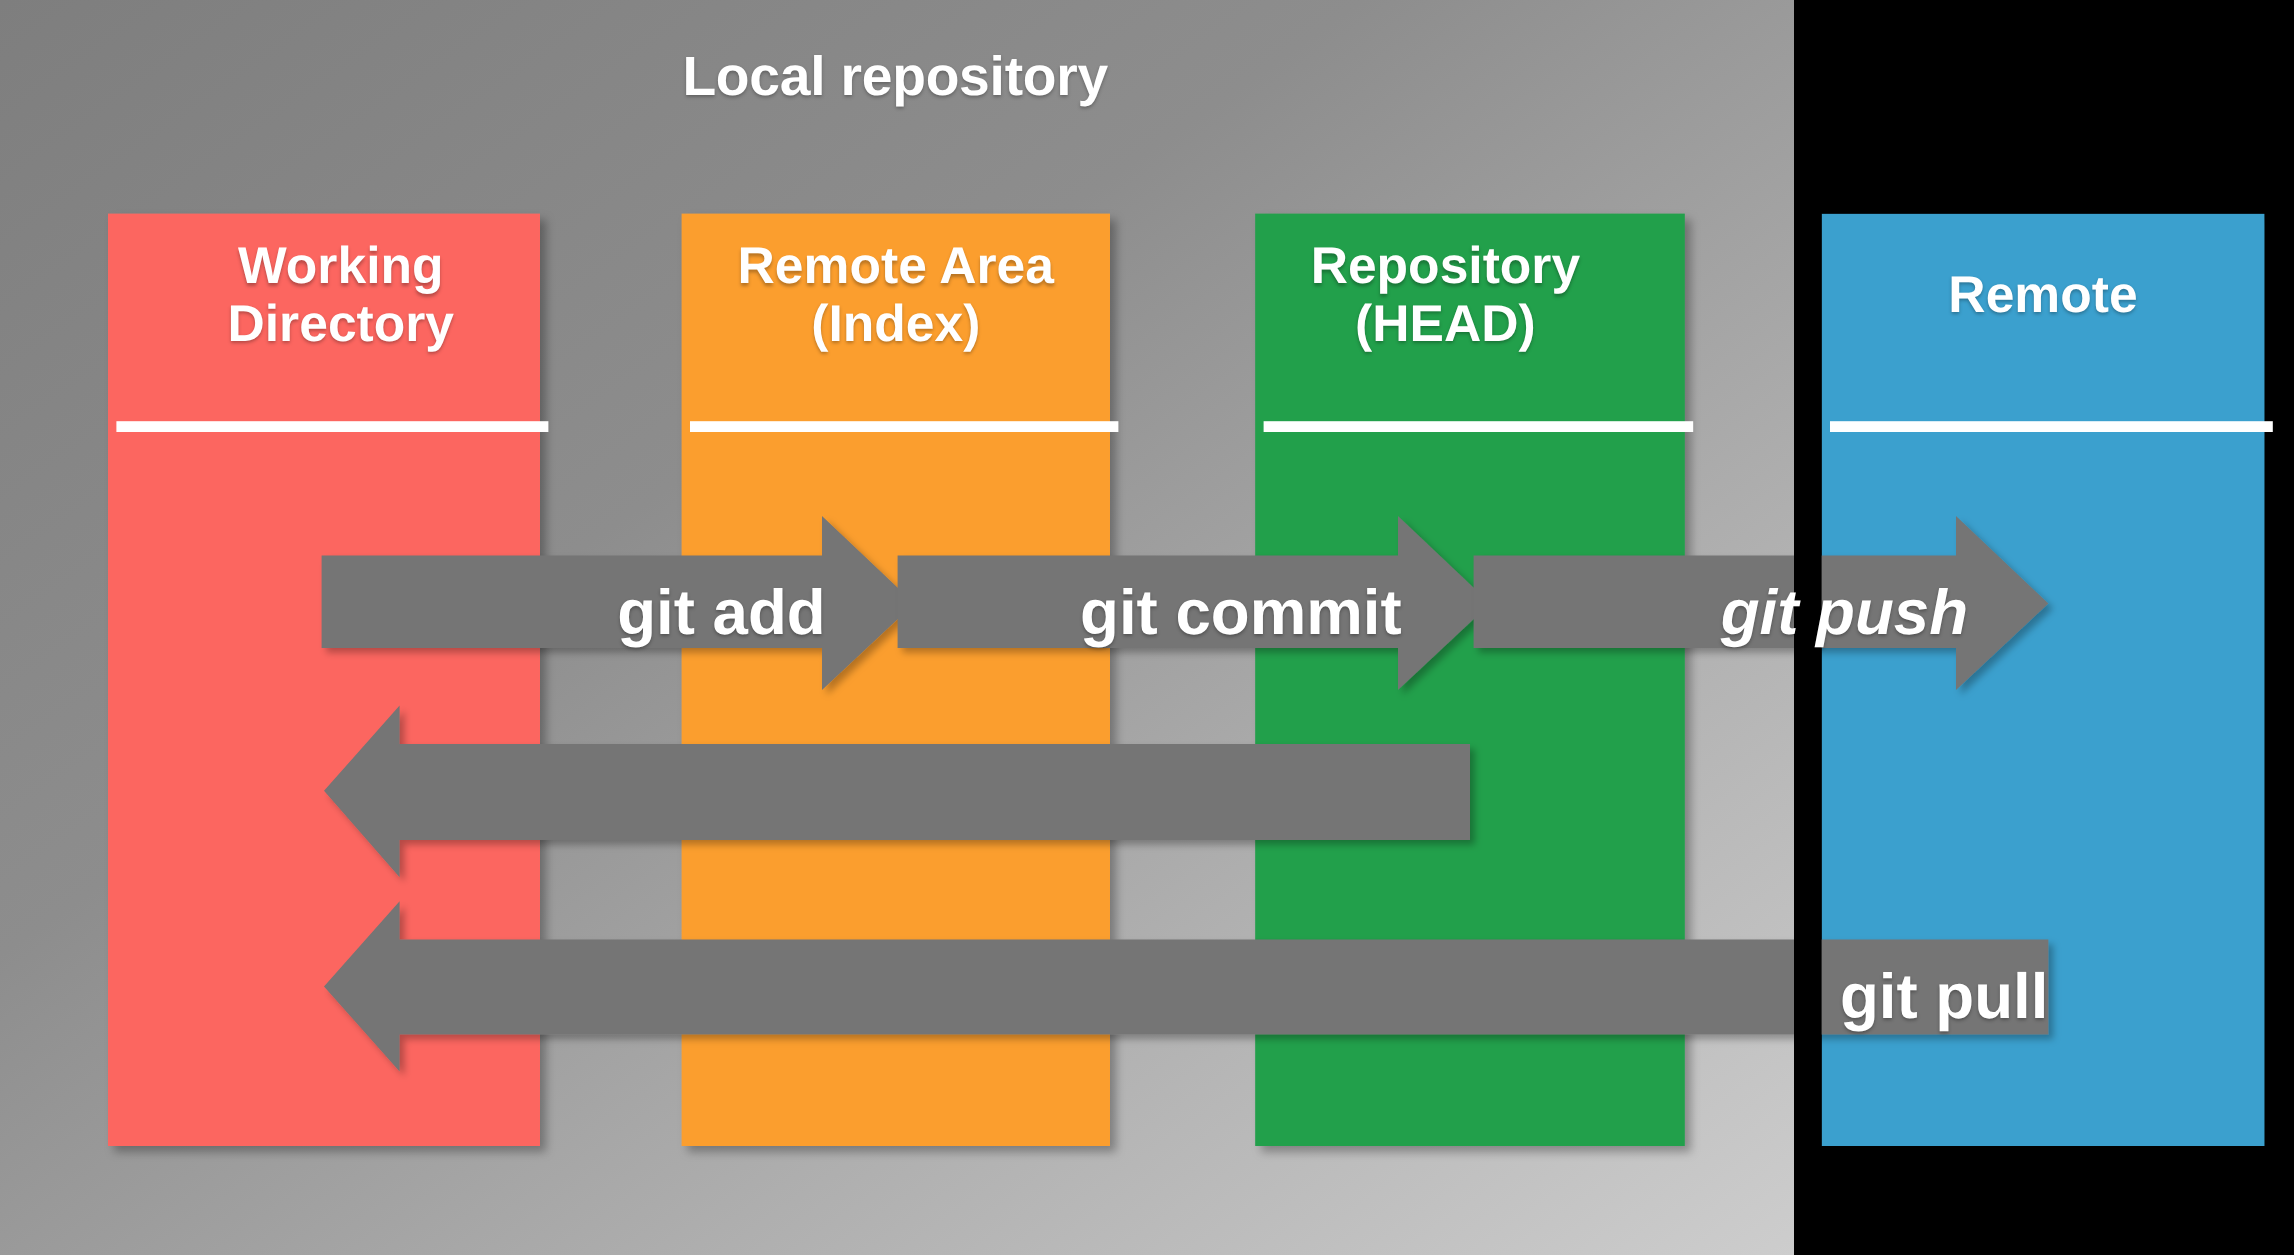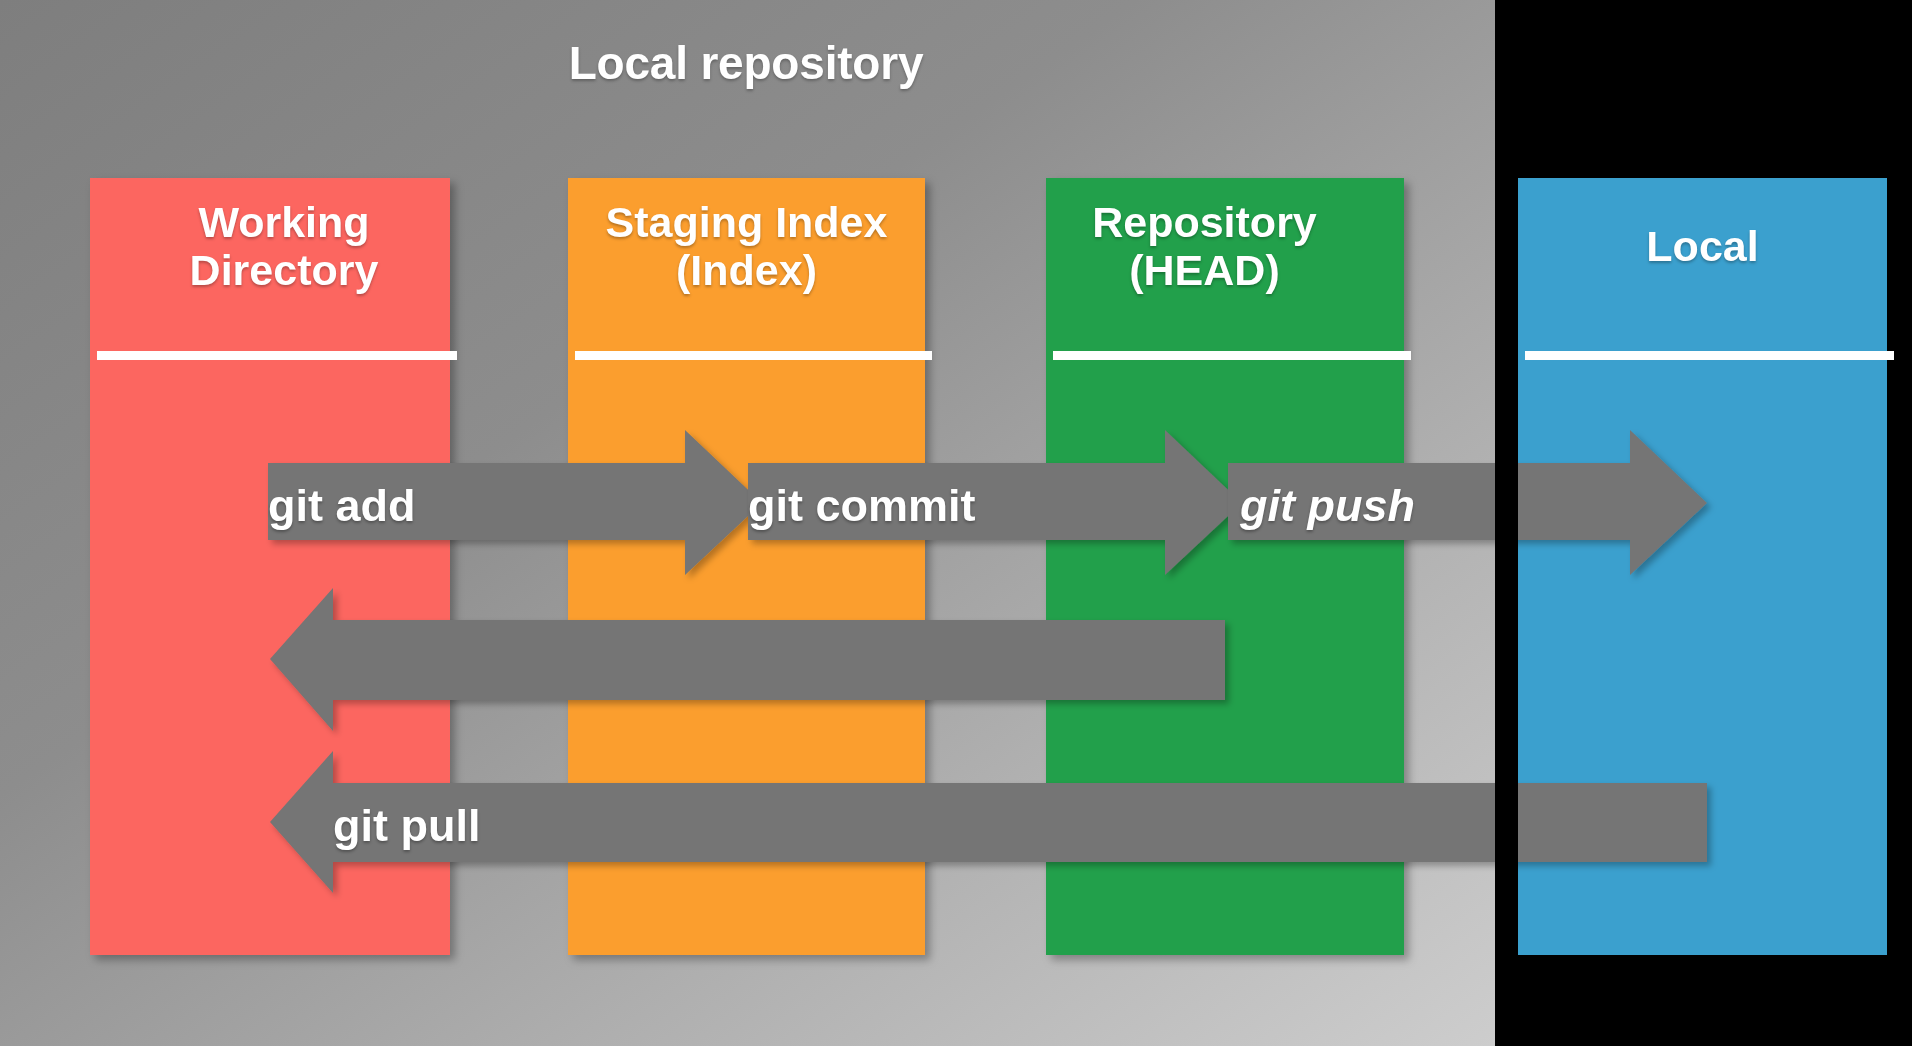--- a/index.html
+++ b/index.html
@@ -22,21 +22,21 @@
     pointer-events:none;
     text-shadow:0 2px 3px rgba(0,0,0,.28);
   }
   #title{
     left:476px;top:38px;width:540px;
     font-size:46px;letter-spacing:-0.2px;
   }
   .col-title{font-size:43px;}
   .arrow-lbl{
     position:absolute;color:#fff;font-weight:bold;
-    font-size:45px;text-align:left;white-space:nowrap;
+    font-size:53px;text-align:right;white-space:nowrap;
     text-shadow:0 2px 3px rgba(0,0,0,.30);
   }
 </style>
 </head>
 <body>
 
 <div id="stage">
 
   <svg id="bg" width="1912" height="1046" viewBox="0 0 1912 1046">
     <defs>
@@ -101,27 +101,27 @@
     <rect x="1495" y="0" width="417" height="178" fill="#000000"></rect>
     <rect x="1495" y="955" width="417" height="91" fill="#000000"></rect>
     <rect x="1495" y="178" width="23" height="777" fill="#000000"></rect>
   </svg>
 
   <div class="lbl" id="title">Local repository</div>
 
   <div class="lbl col-title" style="left:90px;top:198px;width:388px;">Working
 Directory</div>
 
-  <div class="lbl col-title" style="left:558px;top:198px;width:377px;">Staging Index
+  <div class="lbl col-title" style="left:558px;top:198px;width:377px;">Remote Area
 (Index)</div>
 
   <div class="lbl col-title" style="left:1046px;top:198px;width:317px;">Repository
 (HEAD)</div>
 
-  <div class="lbl col-title" style="left:1518px;top:222px;width:369px;">Local</div>
+  <div class="lbl col-title" style="left:1518px;top:222px;width:369px;">Remote</div>
 
   <div class="arrow-lbl" style="left:268px;top:480px;width:420px;">git add</div>
 
   <div class="arrow-lbl" style="left:748px;top:480px;width:420px;">git commit</div>
 
   <div class="arrow-lbl" style="left:1240px;top:480px;width:400px;font-style:italic;">git push</div>
 
 
   <div class="arrow-lbl" style="left:333px;top:800px;width:1374px;">git pull</div>
 

